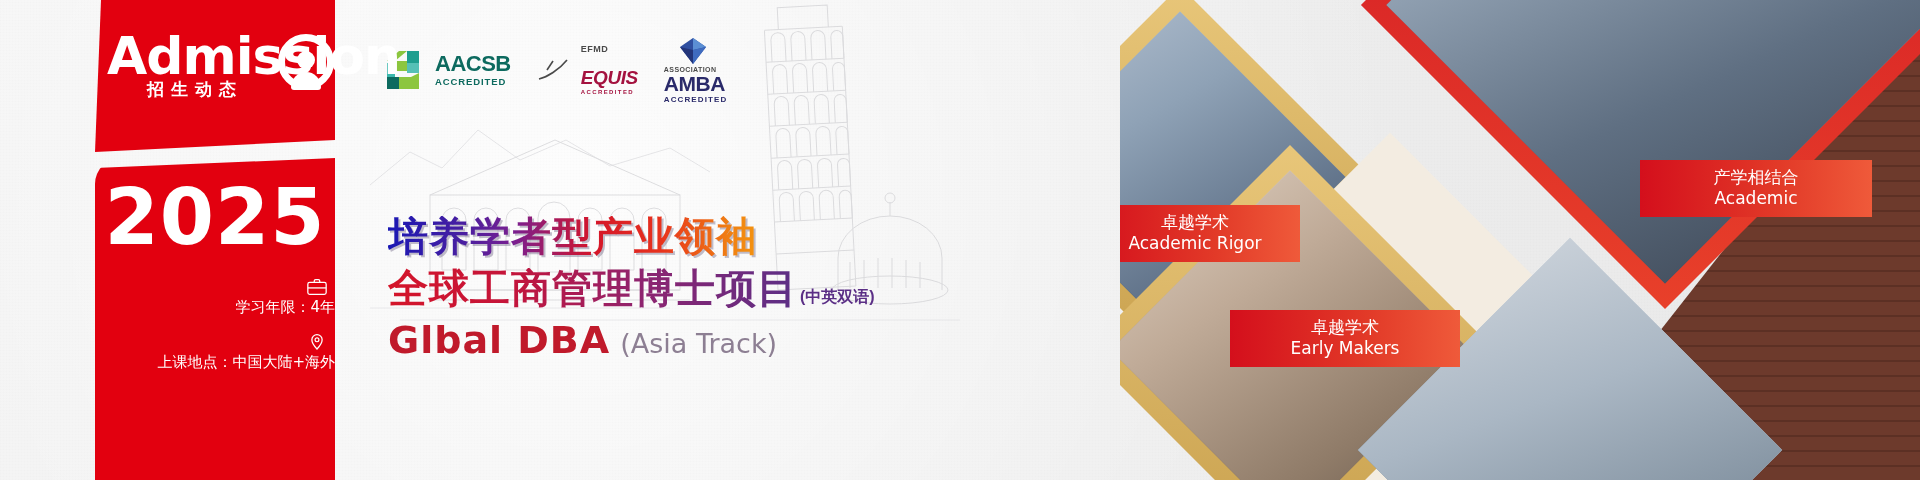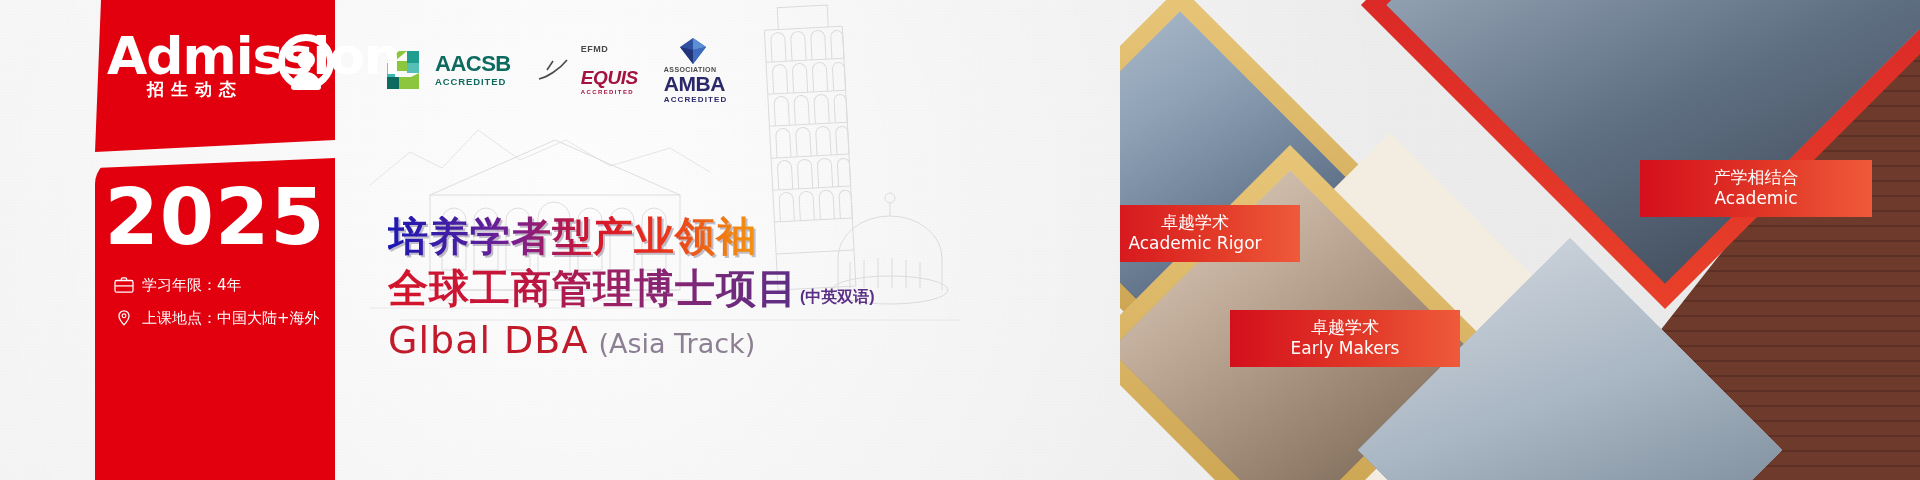--- a/index.html
+++ b/index.html
@@ -36,22 +36,22 @@
     border:7px solid #fff;box-sizing:border-box;}
   .logo-mark:after{content:"";position:absolute;left:12px;top:10px;width:18px;height:18px;
     border-radius:50%;background:#fff;}
   .logo-mark:before{content:"";position:absolute;left:6px;top:31px;width:30px;height:18px;
     border-radius:15px 15px 3px 3px;background:#fff;}
 
   .year{position:absolute;left:0;top:178px;width:240px;text-align:center;color:#fff;
     font-size:78px;line-height:78px;font-weight:700;letter-spacing:1px;
     font-family:"DejaVu Sans",sans-serif;}
   .info-list{position:absolute;left:18px;top:276px;width:222px;}
-  .info-row{display:flex;align-items:flex-start;margin-bottom:14px;color:#fff;
-    font-size:15px;font-family:"DejaVu Sans",sans-serif;white-space:nowrap;}
+  .info-row{display:flex;align-items:flex-end;margin-bottom:14px;color:#fff;
+    font-size:15px;font-family:"DejaVu Sans",sans-serif;white-space:nowrap;flex-direction:column;}
   .info-row .ico{width:22px;height:18px;flex:0 0 22px;margin-right:7px;display:block;}
   .info-row .txt{font-size:15px;}
 
   
   .accred{position:absolute;left:385px;top:36px;display:flex;align-items:center;gap:26px;z-index:5;}
   .accred-item{display:flex;align-items:center;}
   .aacsb-mark{width:42px;height:42px;position:relative;margin-right:8px;}
   .aacsb-text{display:flex;flex-direction:column;line-height:1;}
   .aacsb-text .t1{font-size:22px;font-weight:700;color:#0d6a5f;letter-spacing:-.5px;}
   .aacsb-text .t2{font-size:9.5px;font-weight:700;color:#0d6a5f;letter-spacing:.9px;margin-top:2px;}
@@ -78,21 +78,21 @@
     -webkit-text-fill-color:transparent;
     text-shadow:none;filter:drop-shadow(2px 2px 0 rgba(120,110,140,.45));}
   .h-sub{margin-top:12px;display:flex;align-items:baseline;}
   .h-sub .big{font-size:40px;font-weight:700;line-height:1;letter-spacing:1px;
     font-family:"DejaVu Sans",sans-serif;
     background:linear-gradient(90deg,#d4152a 0%,#c4143a 30%,#8e2470 62%,#5b2f86 100%);
     -webkit-background-clip:text;background-clip:text;color:transparent;-webkit-text-fill-color:transparent;}
   .h-sub .paren{font-size:16px;font-weight:700;color:#5b2f86;margin-left:2px;
     font-family:Liberation Sans, sans-serif;}
   .h-en{margin-top:10px;display:flex;align-items:baseline;color:#c01a2b;}
-  .h-en .en-big{font-size:38px;font-weight:400;letter-spacing:1px;color:#c01a2b;
+  .h-en .en-big{font-size:38px;font-weight:700;letter-spacing:1px;color:#c01a2b;
     font-family:"DejaVu Sans",sans-serif;}
   .h-en .en-small{font-size:27px;margin-left:10px;color:#8d7f93;
     font-family:"DejaVu Sans",sans-serif;}
 
   
   .right{position:absolute;left:1120px;top:0;width:800px;height:480px;overflow:hidden;z-index:4;}
   .tile{position:absolute;transform:rotate(45deg);overflow:hidden;}
   .tile .ph{position:absolute;inset:0;transform:rotate(-45deg) scale(1.45);}
   .brick{position:absolute;right:0;top:0;width:460px;height:480px;
     background:

